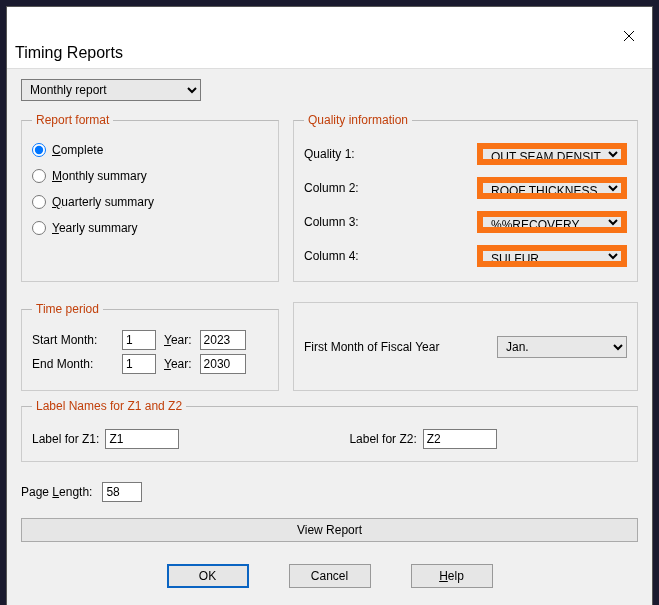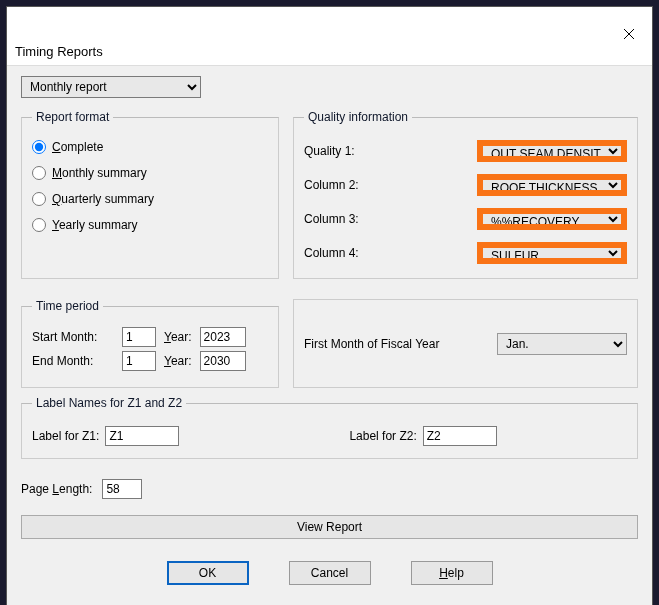--- a/index.html
+++ b/index.html
@@ -1,26 +1,26 @@
 <!DOCTYPE html>
 <html><head>
 <meta charset="utf-8">
 <style>
   * { box-sizing: border-box; font-family: "Segoe UI", Tahoma, sans-serif; font-size: 12px; }
   body { margin: 0; background: #1a1a2e; padding: 6px; }
   .window { width: 647px; background: #f0f0f0; border: 1px solid #555; }
   .titlebar { display: flex; align-items: center; justify-content: space-between; padding: 6px 8px; background: #fff; border-bottom: 1px solid #ddd; }
-  .titlebar .title { font-size: 13px; margin-top: 31px; }
+  .titlebar .title { font-size: 16px; margin-top: 31px; }
   .close { width: 30px; height: 22px; text-align: center; line-height: 20px; cursor: pointer; }
   .close svg { width: 10px; height: 10px; }
   .content { padding: 10px 14px 14px; }
   .topselect { width: 180px; height: 22px; background: #e8e8e8; border: 1px solid #7a7a7a; padding: 0 4px; }
   .rowgroups { display: flex; gap: 14px; margin-top: 12px; }
   fieldset { border: 1px solid #ccc; border-top: 1px solid #bbb; margin: 0; padding: 10px 10px 12px; position: relative; }
-  legend { padding: 0 4px; color: #0f172a; }
+  legend { padding: 0 4px; color: #c2410c; }
   .fs-report { width: 258px; }
   .fs-quality { flex: 1; }
   .radio-row { display: flex; align-items: center; margin: 6px 0 12px; }
   .radio-row:last-child { margin-bottom: 2px; }
   .radio-row input[type=radio] { margin: 0 6px 0 0; width: 14px; height: 14px; }
   .qrow { display: flex; align-items: center; justify-content: space-between; margin: 6px 0 12px; }
   .qrow:last-child { margin-bottom: 2px; }
   .qsel { width: 150px; height: 22px; background: #e8e8e8; border: 6px solid #f97316; padding: 0 4px; }
   .fs-time { width: 258px; margin-top: 8px; }
   .tp-row { display: flex; align-items: center; gap: 8px; margin: 4px 0; }

